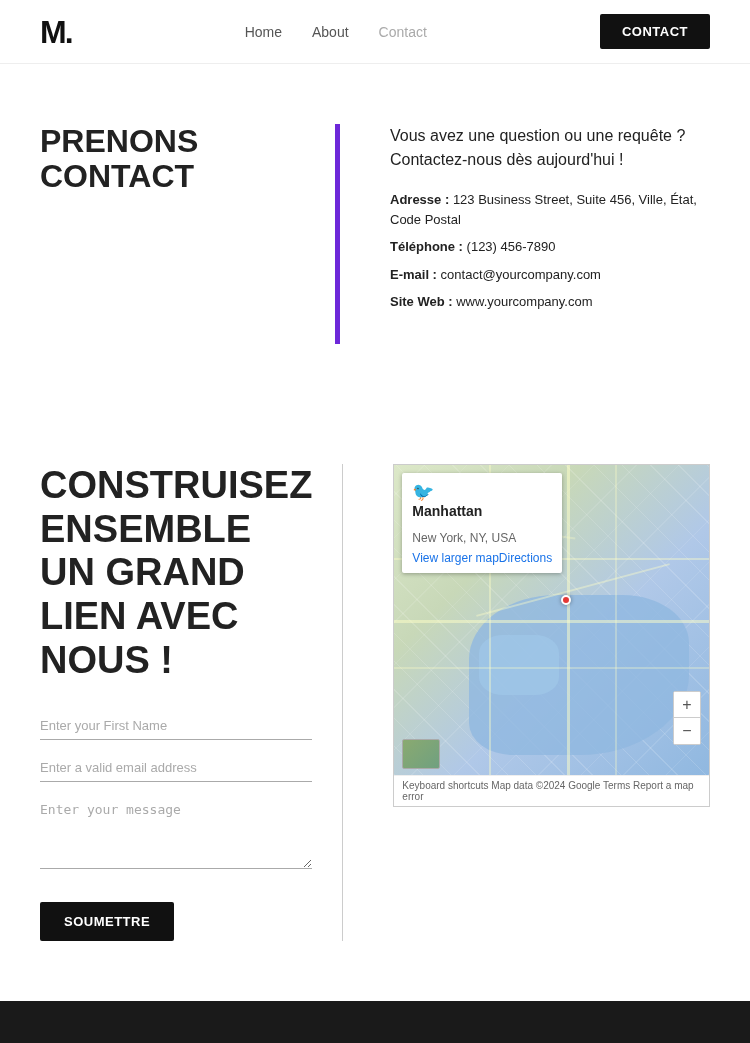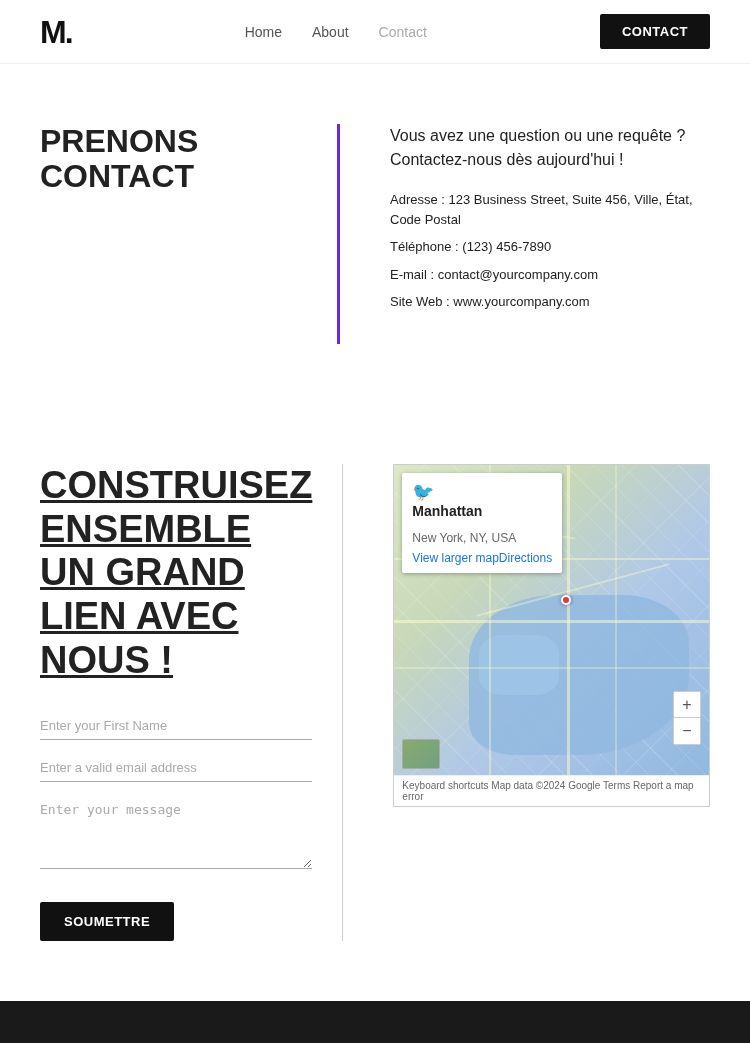--- a/index.html
+++ b/index.html
@@ -20,36 +20,36 @@
     .contact-btn {
       background: #111; color: #fff; border: none; padding: 10px 22px;
       font-size: 13px; font-weight: bold; cursor: pointer; letter-spacing: 0.5px;
       border-radius: 2px;
     }
 
     
     .section-prenons {
       display: flex; padding: 60px 40px; gap: 40px; min-height: 340px;
     }
-    .section-prenons .left { flex: 0 0 300px; padding-right: 30px; border-right: 3px solid #6d28d9; }
+    .section-prenons .left { flex: 0 0 300px; padding-right: 30px; border-right: 5px solid #6d28d9; }
     .section-prenons .right { flex: 1; padding-left: 10px; }
     .section-title { font-size: 32px; font-weight: 900; text-transform: uppercase; margin-bottom: 16px; line-height: 1.1; }
     .section-subtitle { font-size: 13px; color: #444; line-height: 1.6; }
 
     .contact-intro { font-size: 16px; color: #222; margin-bottom: 18px; line-height: 1.5; }
     .contact-info p { font-size: 13px; margin-bottom: 8px; line-height: 1.5; }
-    .contact-info strong { font-weight: normal; text-align: center; }
+    .contact-info strong { font-weight: bold; text-align: center; }
 
     
     .section-construisez {
       display: flex; padding: 60px 40px; gap: 40px; min-height: 400px;
     }
     .section-construisez .left { flex: 0 0 300px; padding-right: 30px; border-right: 1px solid #ccc; }
     .section-construisez .right { flex: 1; padding-left: 10px; }
-    .big-title { font-size: 38px; font-weight: 900; text-transform: uppercase; line-height: 1.15; margin-bottom: 30px; text-decoration: underline; }
+    .big-title { font-size: 38px; font-weight: 900; text-transform: uppercase; line-height: 1.15; margin-bottom: 30px; }
 
     
     .form-row { display: flex; gap: 20px; margin-bottom: 14px; }
     .form-field { flex: 1; }
     .form-field input, .form-field textarea {
       width: 100%; border: none; border-bottom: 1px solid #aaa;
       padding: 6px 0; font-size: 13px; color: #222; background: transparent; outline: none;
     }
     .form-field input::placeholder, .form-field textarea::placeholder { color: #aaa; font-size: 13px; }
     .form-full { margin-bottom: 14px; }

